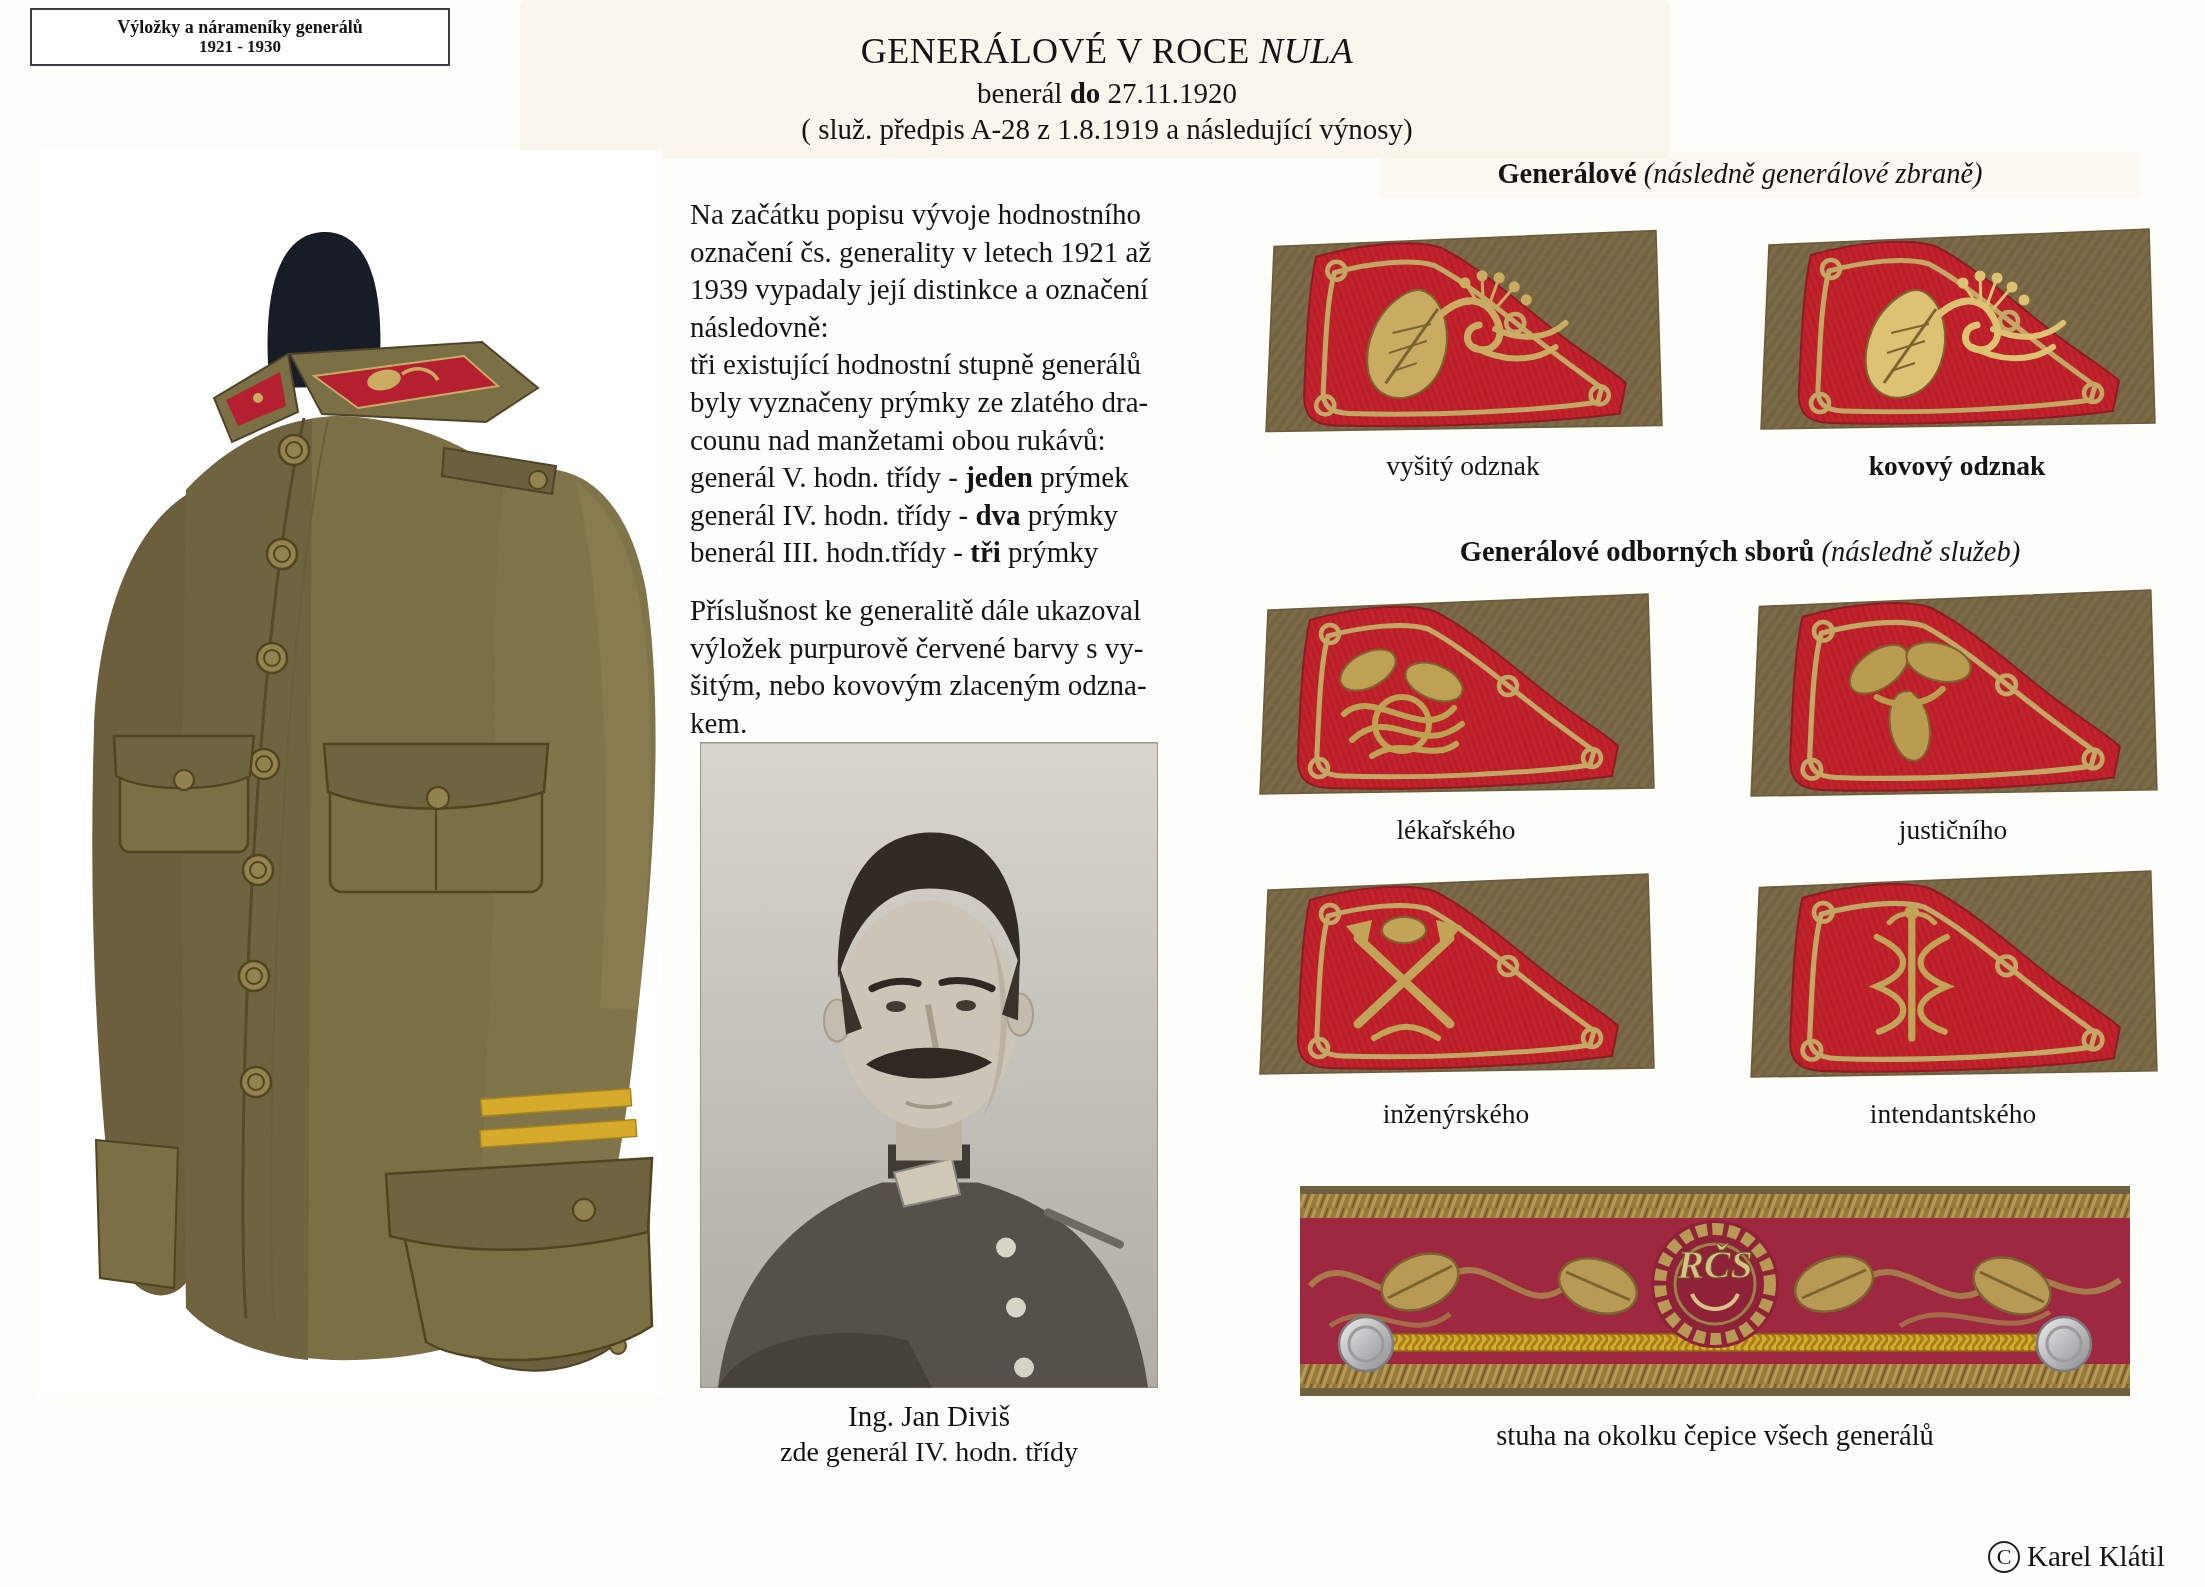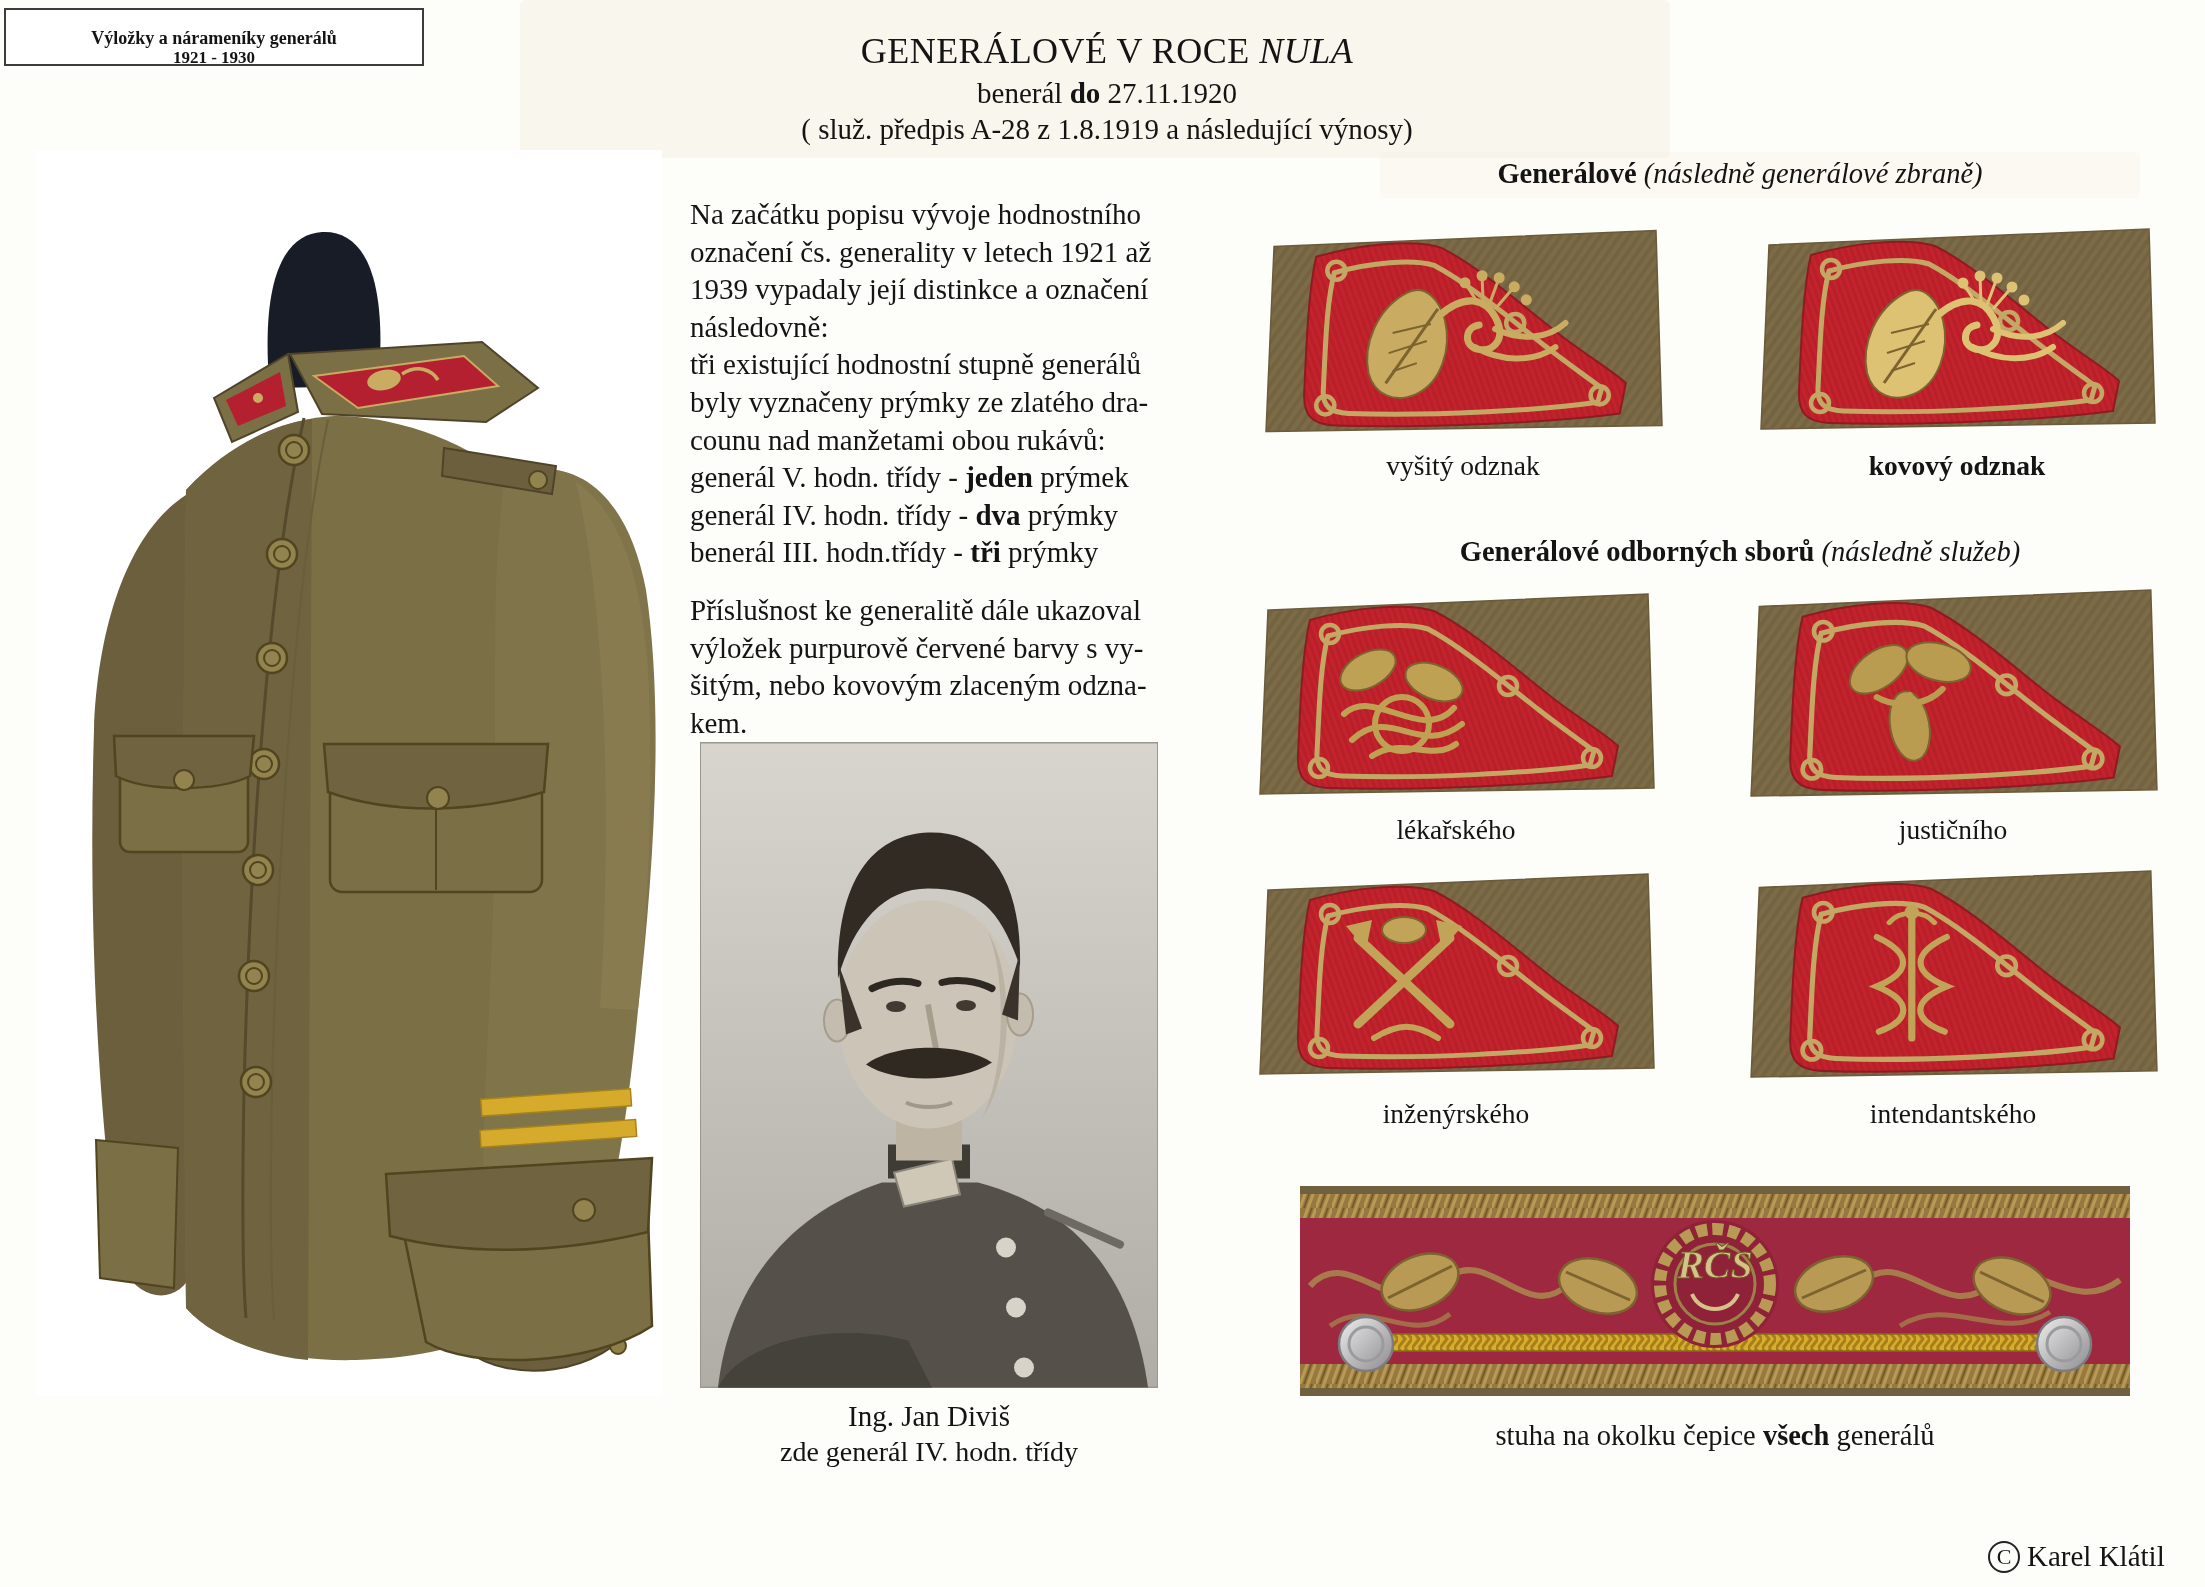--- a/index.html
+++ b/index.html
@@ -8,22 +8,22 @@
     position:relative; width:2205px; height:1587px;
     background:#fdfdf9; overflow:hidden;
     font-family:"Liberation Serif", serif; color:#141414;
   }
   .tint { position:absolute; background:#f5f0e2; opacity:.5; border-radius:6px; }
   .tint1 { left:520px; top:0; width:1150px; height:158px; }
   .tint2 { left:1380px; top:152px; width:760px; height:46px; opacity:.35; }
 
   
   .corner-box {
-    position:absolute; left:4px; top:8px; width:420px; height:58px;
-    border:2px solid #3c3c3c; background:#fff; text-align:center; padding-top:18px;
+    position:absolute; left:30px; top:8px; width:420px; height:58px;
+    border:2px solid #3c3c3c; background:#fff; text-align:center; padding-top:7px;
   }
   .corner-box .cb1 { font-size:18px; font-weight:bold; line-height:20px; }
   .corner-box .cb2 { font-size:17px; font-weight:bold; line-height:20px; }
 
   
   .title-block { position:absolute; left:700px; top:30px; width:814px; text-align:center; }
   .title-block .t1 { font-size:36px; letter-spacing:.5px; }
   .title-block .t1 i { font-style:italic; }
   .title-block .t2 { font-size:29px; margin-top:5px; }
   .title-block .t3 { font-size:29px; margin-top:3px; }
@@ -65,21 +65,21 @@
 
   .p1 { left:1262px; top:224px; width:402px; height:212px; }
   .p2 { left:1757px; top:222px; width:400px; height:212px; }
   .p3 { left:1256px; top:584px; width:400px; height:218px; }
   .p4 { left:1747px; top:582px; width:412px; height:220px; }
   .p5 { left:1256px; top:864px; width:400px; height:218px; }
   .p6 { left:1747px; top:864px; width:412px; height:218px; }
 
   .capband { left:1300px; top:1186px; width:830px; height:210px; }
   .band-caption { left:1300px; top:1420px; width:830px; font-size:28.5px; }
-  .band-caption b { font-weight:bold; }
+  .band-caption b { font-weight:normal; }
 
   .copyright {
     position:absolute; left:1988px; top:1540px; width:210px;
     display:flex; align-items:center; gap:7px; font-size:29px;
   }
   .copyright .csym {
     width:32px; height:32px; border:2.5px solid #222; border-radius:50%;
     display:inline-flex; align-items:center; justify-content:center;
     font-size:22px; line-height:1; flex:0 0 auto;
   }

